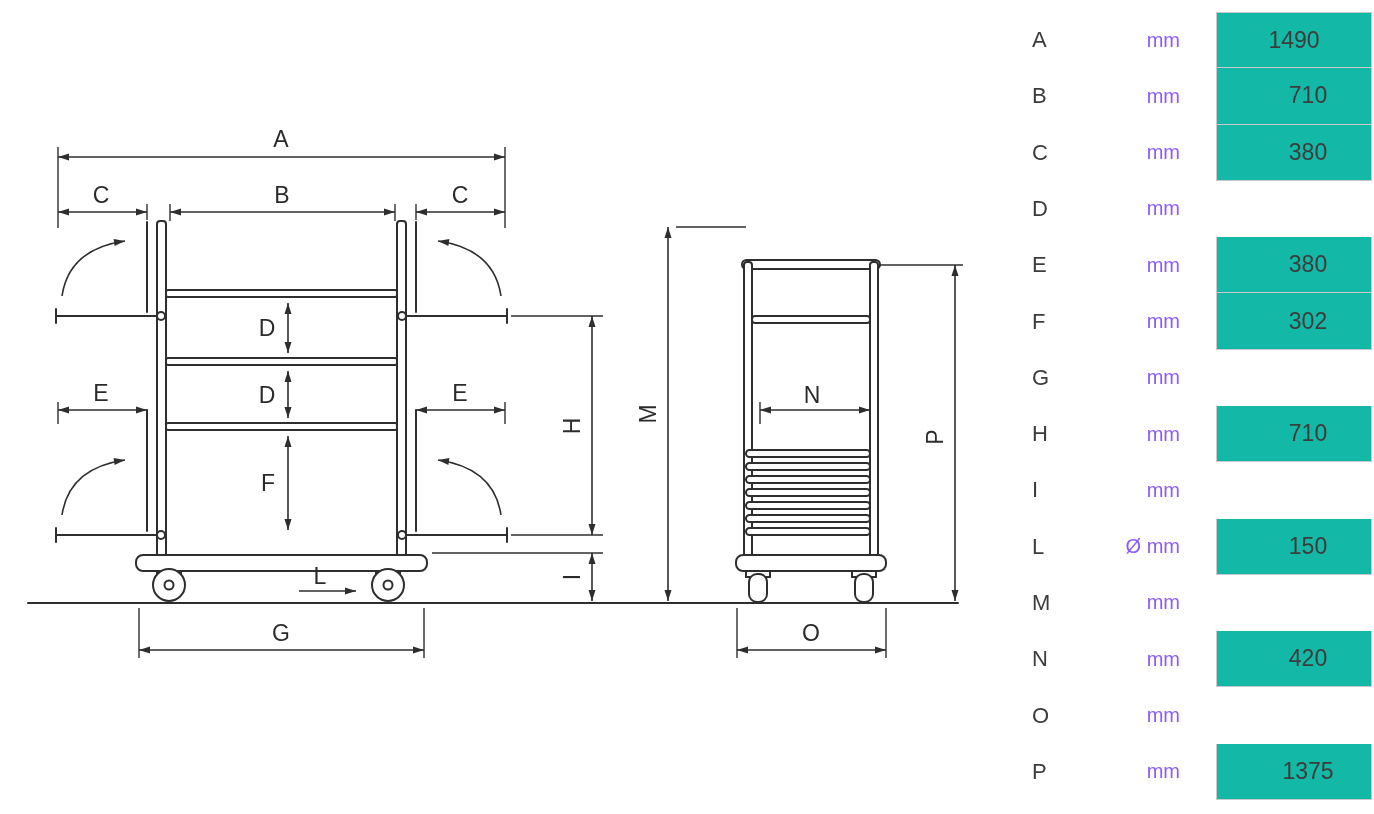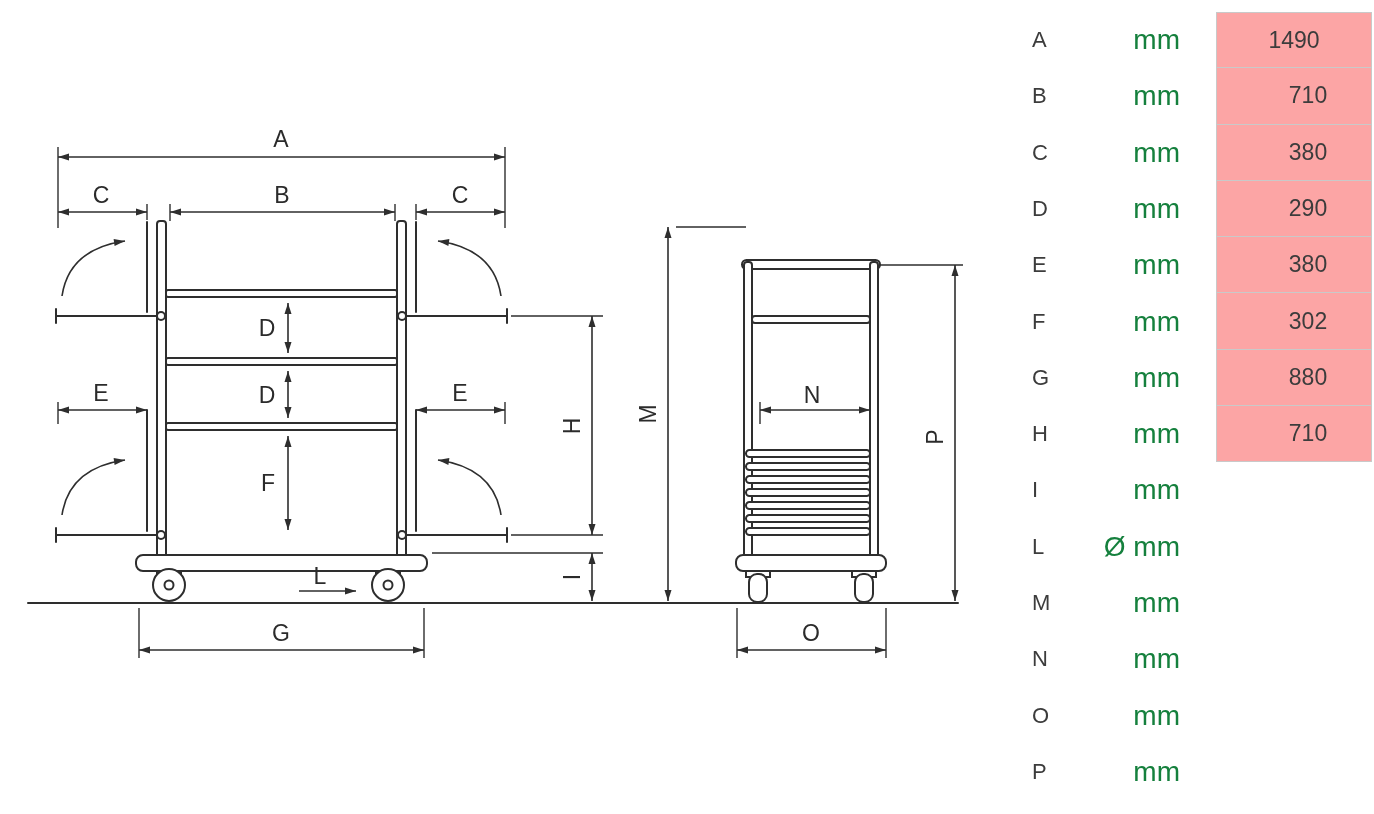--- a/index.html
+++ b/index.html
@@ -2,22 +2,22 @@
 <html><head>
 <meta charset="utf-8">
 <style>
   html,body{margin:0;padding:0;background:#ffffff;}
   body{width:1374px;height:814px;overflow:hidden;font-family:"Liberation Sans",sans-serif;}
   .page{position:relative;width:1374px;height:814px;background:#fff;}
   .drawing{position:absolute;left:0;top:0;width:1000px;height:814px;}
   .dims-table{position:absolute;left:1000px;top:12px;width:372px;height:788px;display:flex;flex-direction:column;}
   .trow{flex:1;display:flex;align-items:stretch;min-height:0;}
   .tl{width:78px;box-sizing:border-box;padding-left:32px;display:flex;align-items:center;font-size:22px;color:#3c3c3c;}
-  .tu{width:102px;display:flex;align-items:center;justify-content:flex-end;font-size:28px;color:#15803d;}
-  .tv{flex:1;margin-left:36px;border:1px solid #c9c9c9;display:flex;align-items:center;justify-content:center;font-size:23px;color:#3c3c3c;background:#fca5a5;}
+  .tu{width:102px;display:flex;align-items:center;justify-content:flex-end;font-size:20px;color:#8b5cf6;}
+  .tv{flex:1;margin-left:36px;border:1px solid #c9c9c9;display:flex;align-items:center;justify-content:center;font-size:23px;color:#3c3c3c;background:#14b8a6;}
   .trow + .trow .tv{border-top:none;padding-left:28px;}
   svg .st{stroke:#2e2e2e;fill:none;stroke-width:2;stroke-linecap:round;}
   svg .stf{fill:#ffffff;stroke:#2e2e2e;stroke-width:2;}
   svg .dim{stroke:#2e2e2e;stroke-width:1.6;fill:none;}
   svg .ext{stroke:#2e2e2e;stroke-width:1.4;fill:none;}
   svg text.lbl{font-family:"Liberation Sans",sans-serif;font-size:23px;fill:#2b2b2b;text-anchor:middle;}
 </style>
 </head>
 <body>
 
@@ -174,61 +174,62 @@
       <span class="tv">710</span>
     </div>
     <div class="trow">
       <span class="tl">C</span>
       <span class="tu">mm</span>
       <span class="tv">380</span>
     </div>
     <div class="trow">
       <span class="tl">D</span>
       <span class="tu">mm</span>
-      <span class="tv">290</span>
     </div>
     <div class="trow">
       <span class="tl">E</span>
       <span class="tu">mm</span>
       <span class="tv">380</span>
     </div>
     <div class="trow">
       <span class="tl">F</span>
       <span class="tu">mm</span>
       <span class="tv">302</span>
     </div>
     <div class="trow">
       <span class="tl">G</span>
       <span class="tu">mm</span>
-      <span class="tv">880</span>
     </div>
     <div class="trow">
       <span class="tl">H</span>
       <span class="tu">mm</span>
       <span class="tv">710</span>
     </div>
     <div class="trow">
       <span class="tl">I</span>
       <span class="tu">mm</span>
     </div>
     <div class="trow">
       <span class="tl">L</span>
       <span class="tu">Ø mm</span>
+      <span class="tv">150</span>
     </div>
     <div class="trow">
       <span class="tl">M</span>
       <span class="tu">mm</span>
     </div>
     <div class="trow">
       <span class="tl">N</span>
       <span class="tu">mm</span>
+      <span class="tv">420</span>
     </div>
     <div class="trow">
       <span class="tl">O</span>
       <span class="tu">mm</span>
     </div>
     <div class="trow">
       <span class="tl">P</span>
       <span class="tu">mm</span>
+      <span class="tv">1375</span>
     </div>
   </div>
 
 </div>
 
 </body></html>

